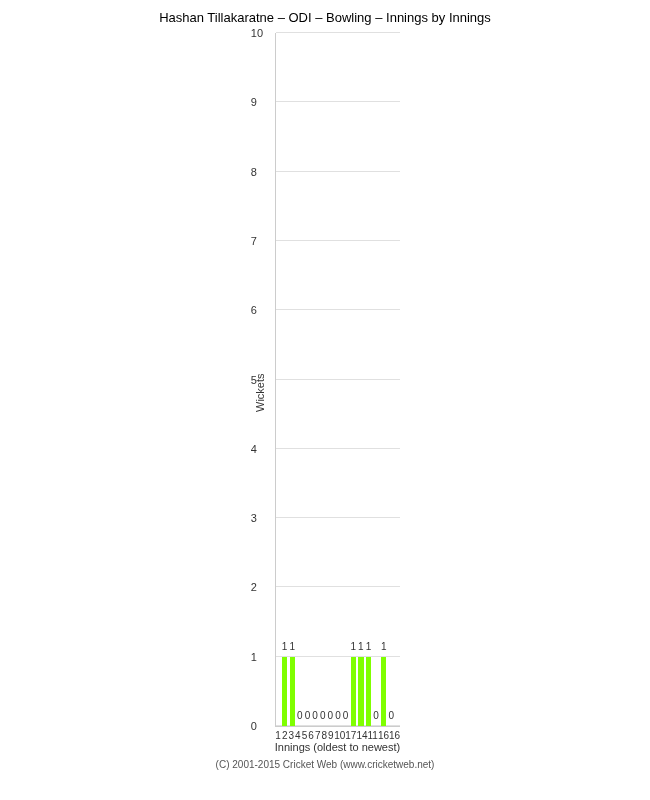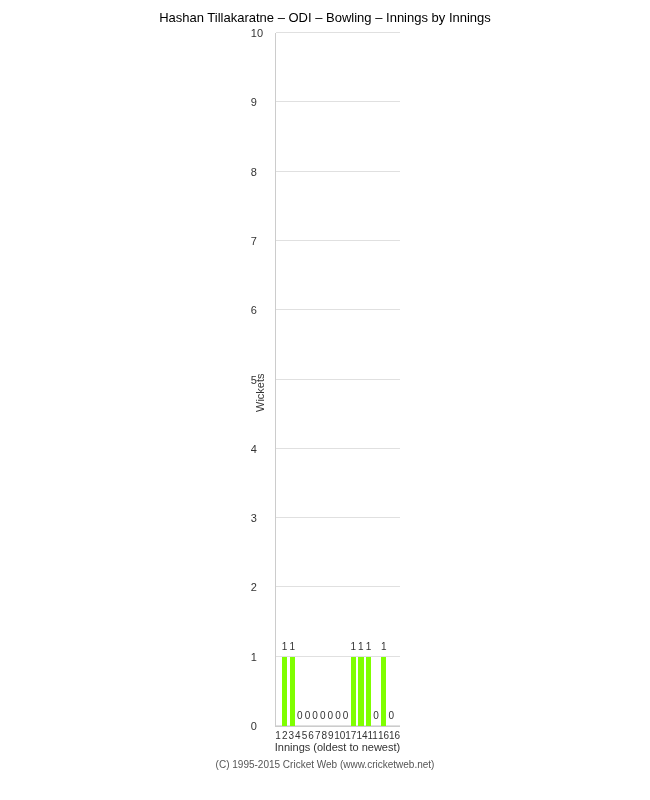--- a/index.html
+++ b/index.html
@@ -285,14 +285,14 @@
           <div class="x-label">17</div>
           <div class="x-label">14</div>
           <div class="x-label">11</div>
           <div class="x-label">16</div>
           <div class="x-label">16</div>
         </div>
       <div class="x-axis-title">Innings (oldest to newest)</div>
     </div>
   </div>
 
-  <div class="copyright">(C) 1995-2015 Cricket Web (www.cricketweb.net)</div>
+  <div class="copyright">(C) 2001-2015 Cricket Web (www.cricketweb.net)</div>
 </div>
 
 </body></html>

